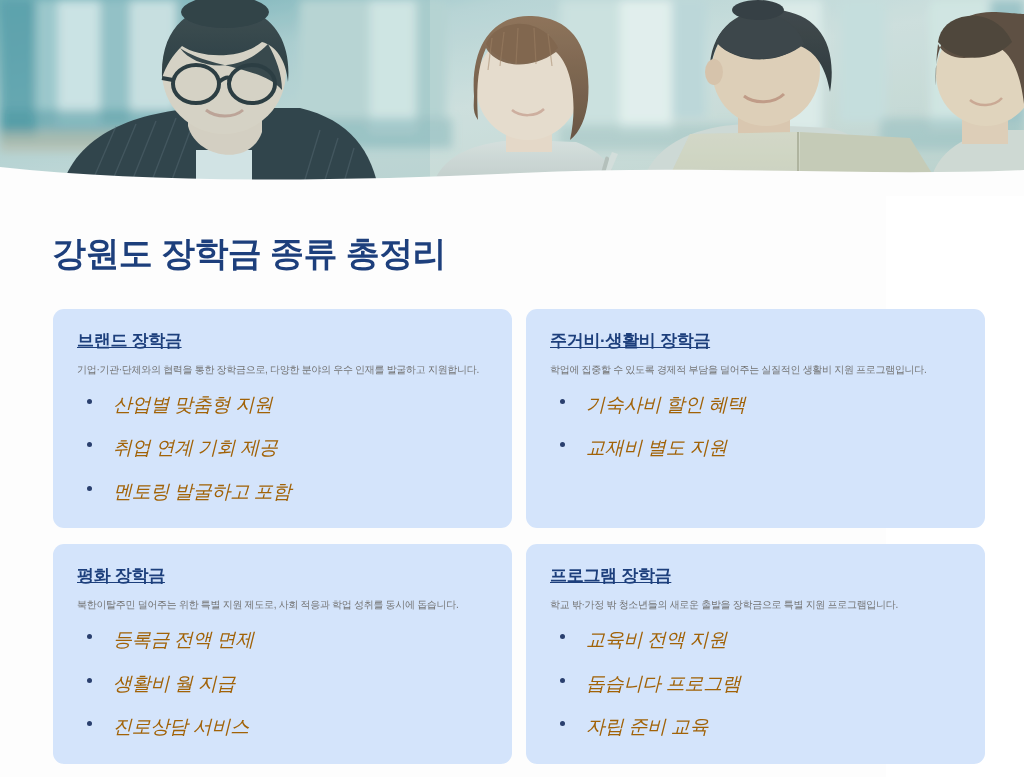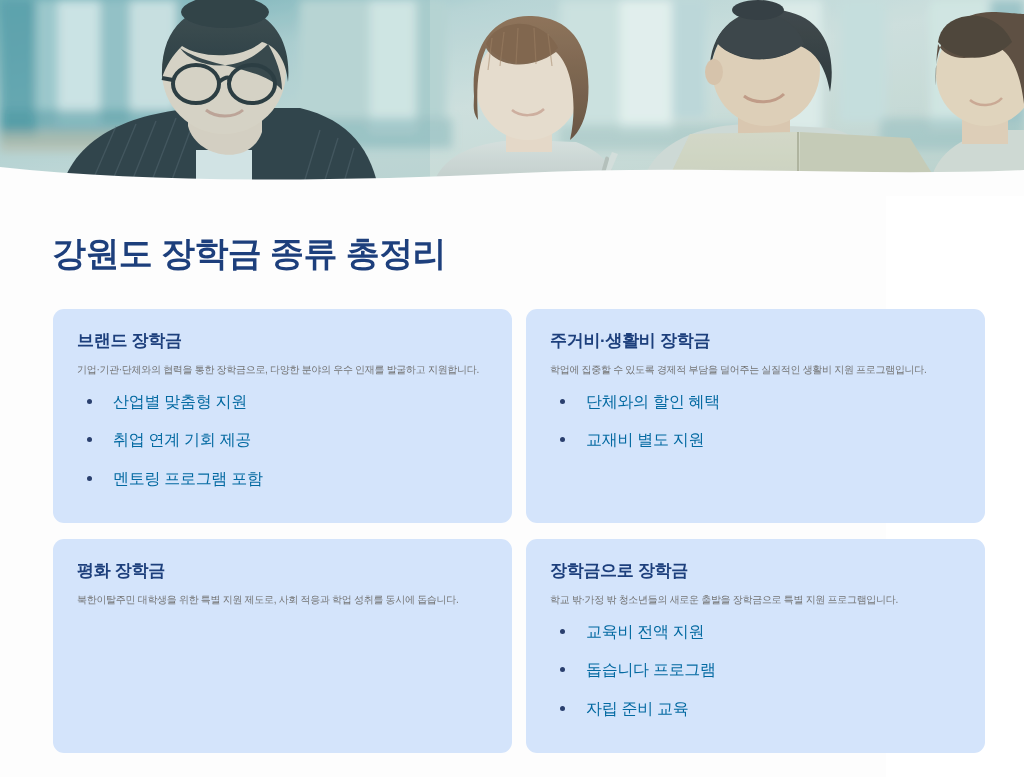--- a/index.html
+++ b/index.html
@@ -80,43 +80,45 @@
     padding: 20px 24px 22px 24px;
     min-height: 214px;
   }
 
   .card-title {
     margin: 0 0 9px 0;
     font-size: 17px;
     font-weight: 700;
     letter-spacing: -0.3px;
     color: #1d3f7c;
+    text-decoration: underline;
   }
 
   .card-desc {
     margin: 0 0 12px 0;
     font-size: 10px;
     line-height: 1.72;
     letter-spacing: -0.3px;
     color: #737373;
   }
 
   .card-list {
     list-style: none;
     margin: 0;
     padding: 0;
   }
   .card-list li {
     position: relative;
     padding-left: 36px;
-    font-size: 16px;
+    font-size: 19px;
     line-height: 1.55;
     letter-spacing: -0.3px;
-    color: #0369a1;
+    color: #a16207;
     margin-bottom: 14px;
+    font-style: italic;
   }
   .card-list li:last-child { margin-bottom: 0; }
   .card-list li .bullet {
     position: absolute;
     left: 10px;
     top: 9px;
     width: 5px;
     height: 5px;
     border-radius: 50%;
     background: #2a3f6e;
@@ -286,40 +288,45 @@
     <h1 class="page-title">강원도 장학금 종류 총정리</h1>
 
     <div class="card-grid">
 
       <section class="card">
         <h2 class="card-title">브랜드 장학금</h2>
         <p class="card-desc">기업·기관·단체와의 협력을 통한 장학금으로, 다양한 분야의 우수 인재를 발굴하고 지원합니다.</p>
         <ul class="card-list">
           <li><span class="bullet"></span><span>산업별 맞춤형 지원</span></li>
           <li><span class="bullet"></span><span>취업 연계 기회 제공</span></li>
-          <li><span class="bullet"></span><span>멘토링 프로그램 포함</span></li>
+          <li><span class="bullet"></span><span>멘토링 발굴하고 포함</span></li>
         </ul>
       </section>
 
       <section class="card">
         <h2 class="card-title">주거비·생활비 장학금</h2>
         <p class="card-desc">학업에 집중할 수 있도록 경제적 부담을 덜어주는 실질적인 생활비 지원 프로그램입니다.</p>
         <ul class="card-list">
-          <li><span class="bullet"></span><span>단체와의 할인 혜택</span></li>
+          <li><span class="bullet"></span><span>기숙사비 할인 혜택</span></li>
           <li><span class="bullet"></span><span>교재비 별도 지원</span></li>
         </ul>
       </section>
 
       <section class="card">
         <h2 class="card-title">평화 장학금</h2>
-        <p class="card-desc">북한이탈주민 대학생을 위한 특별 지원 제도로, 사회 적응과 학업 성취를 동시에 돕습니다.</p>
+        <p class="card-desc">북한이탈주민 덜어주는 위한 특별 지원 제도로, 사회 적응과 학업 성취를 동시에 돕습니다.</p>
+        <ul class="card-list">
+          <li><span class="bullet"></span><span>등록금 전액 면제</span></li>
+          <li><span class="bullet"></span><span>생활비 월 지급</span></li>
+          <li><span class="bullet"></span><span>진로상담 서비스</span></li>
+        </ul>
       </section>
 
       <section class="card">
-        <h2 class="card-title">장학금으로 장학금</h2>
+        <h2 class="card-title">프로그램 장학금</h2>
         <p class="card-desc">학교 밖·가정 밖 청소년들의 새로운 출발을 장학금으로 특별 지원 프로그램입니다.</p>
         <ul class="card-list">
           <li><span class="bullet"></span><span>교육비 전액 지원</span></li>
           <li><span class="bullet"></span><span>돕습니다 프로그램</span></li>
           <li><span class="bullet"></span><span>자립 준비 교육</span></li>
         </ul>
       </section>
 
     </div>
   </div>

